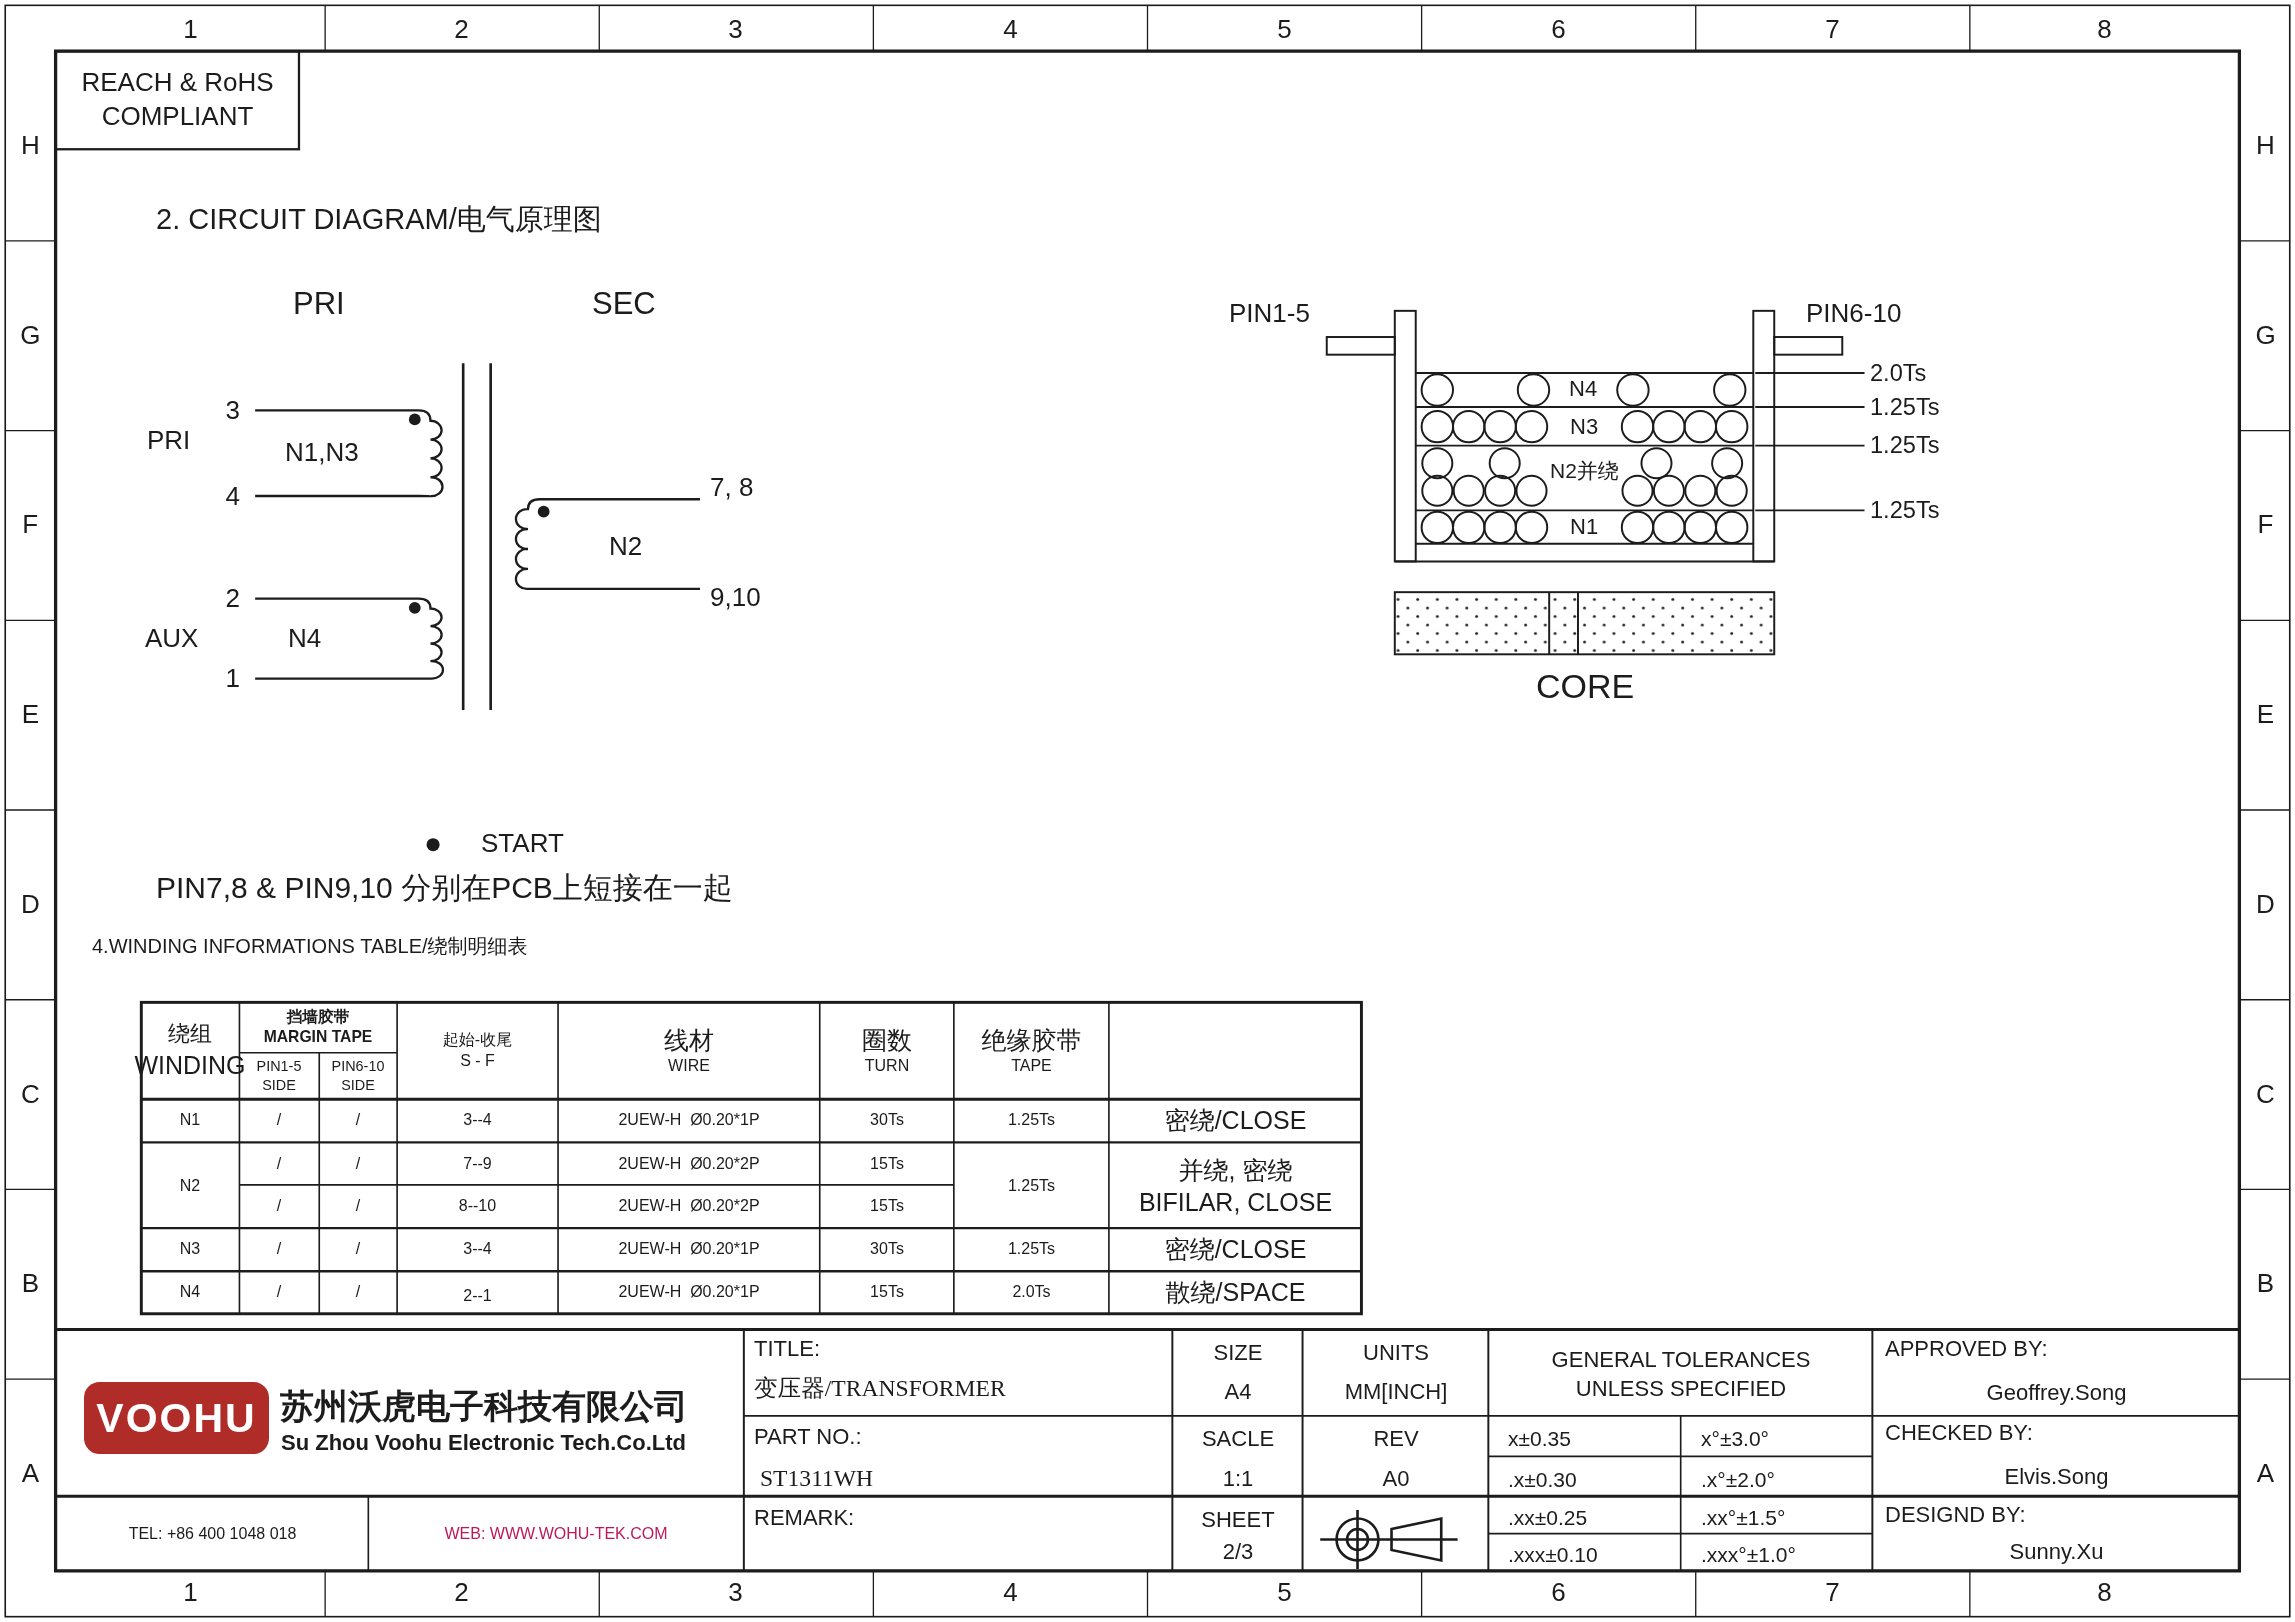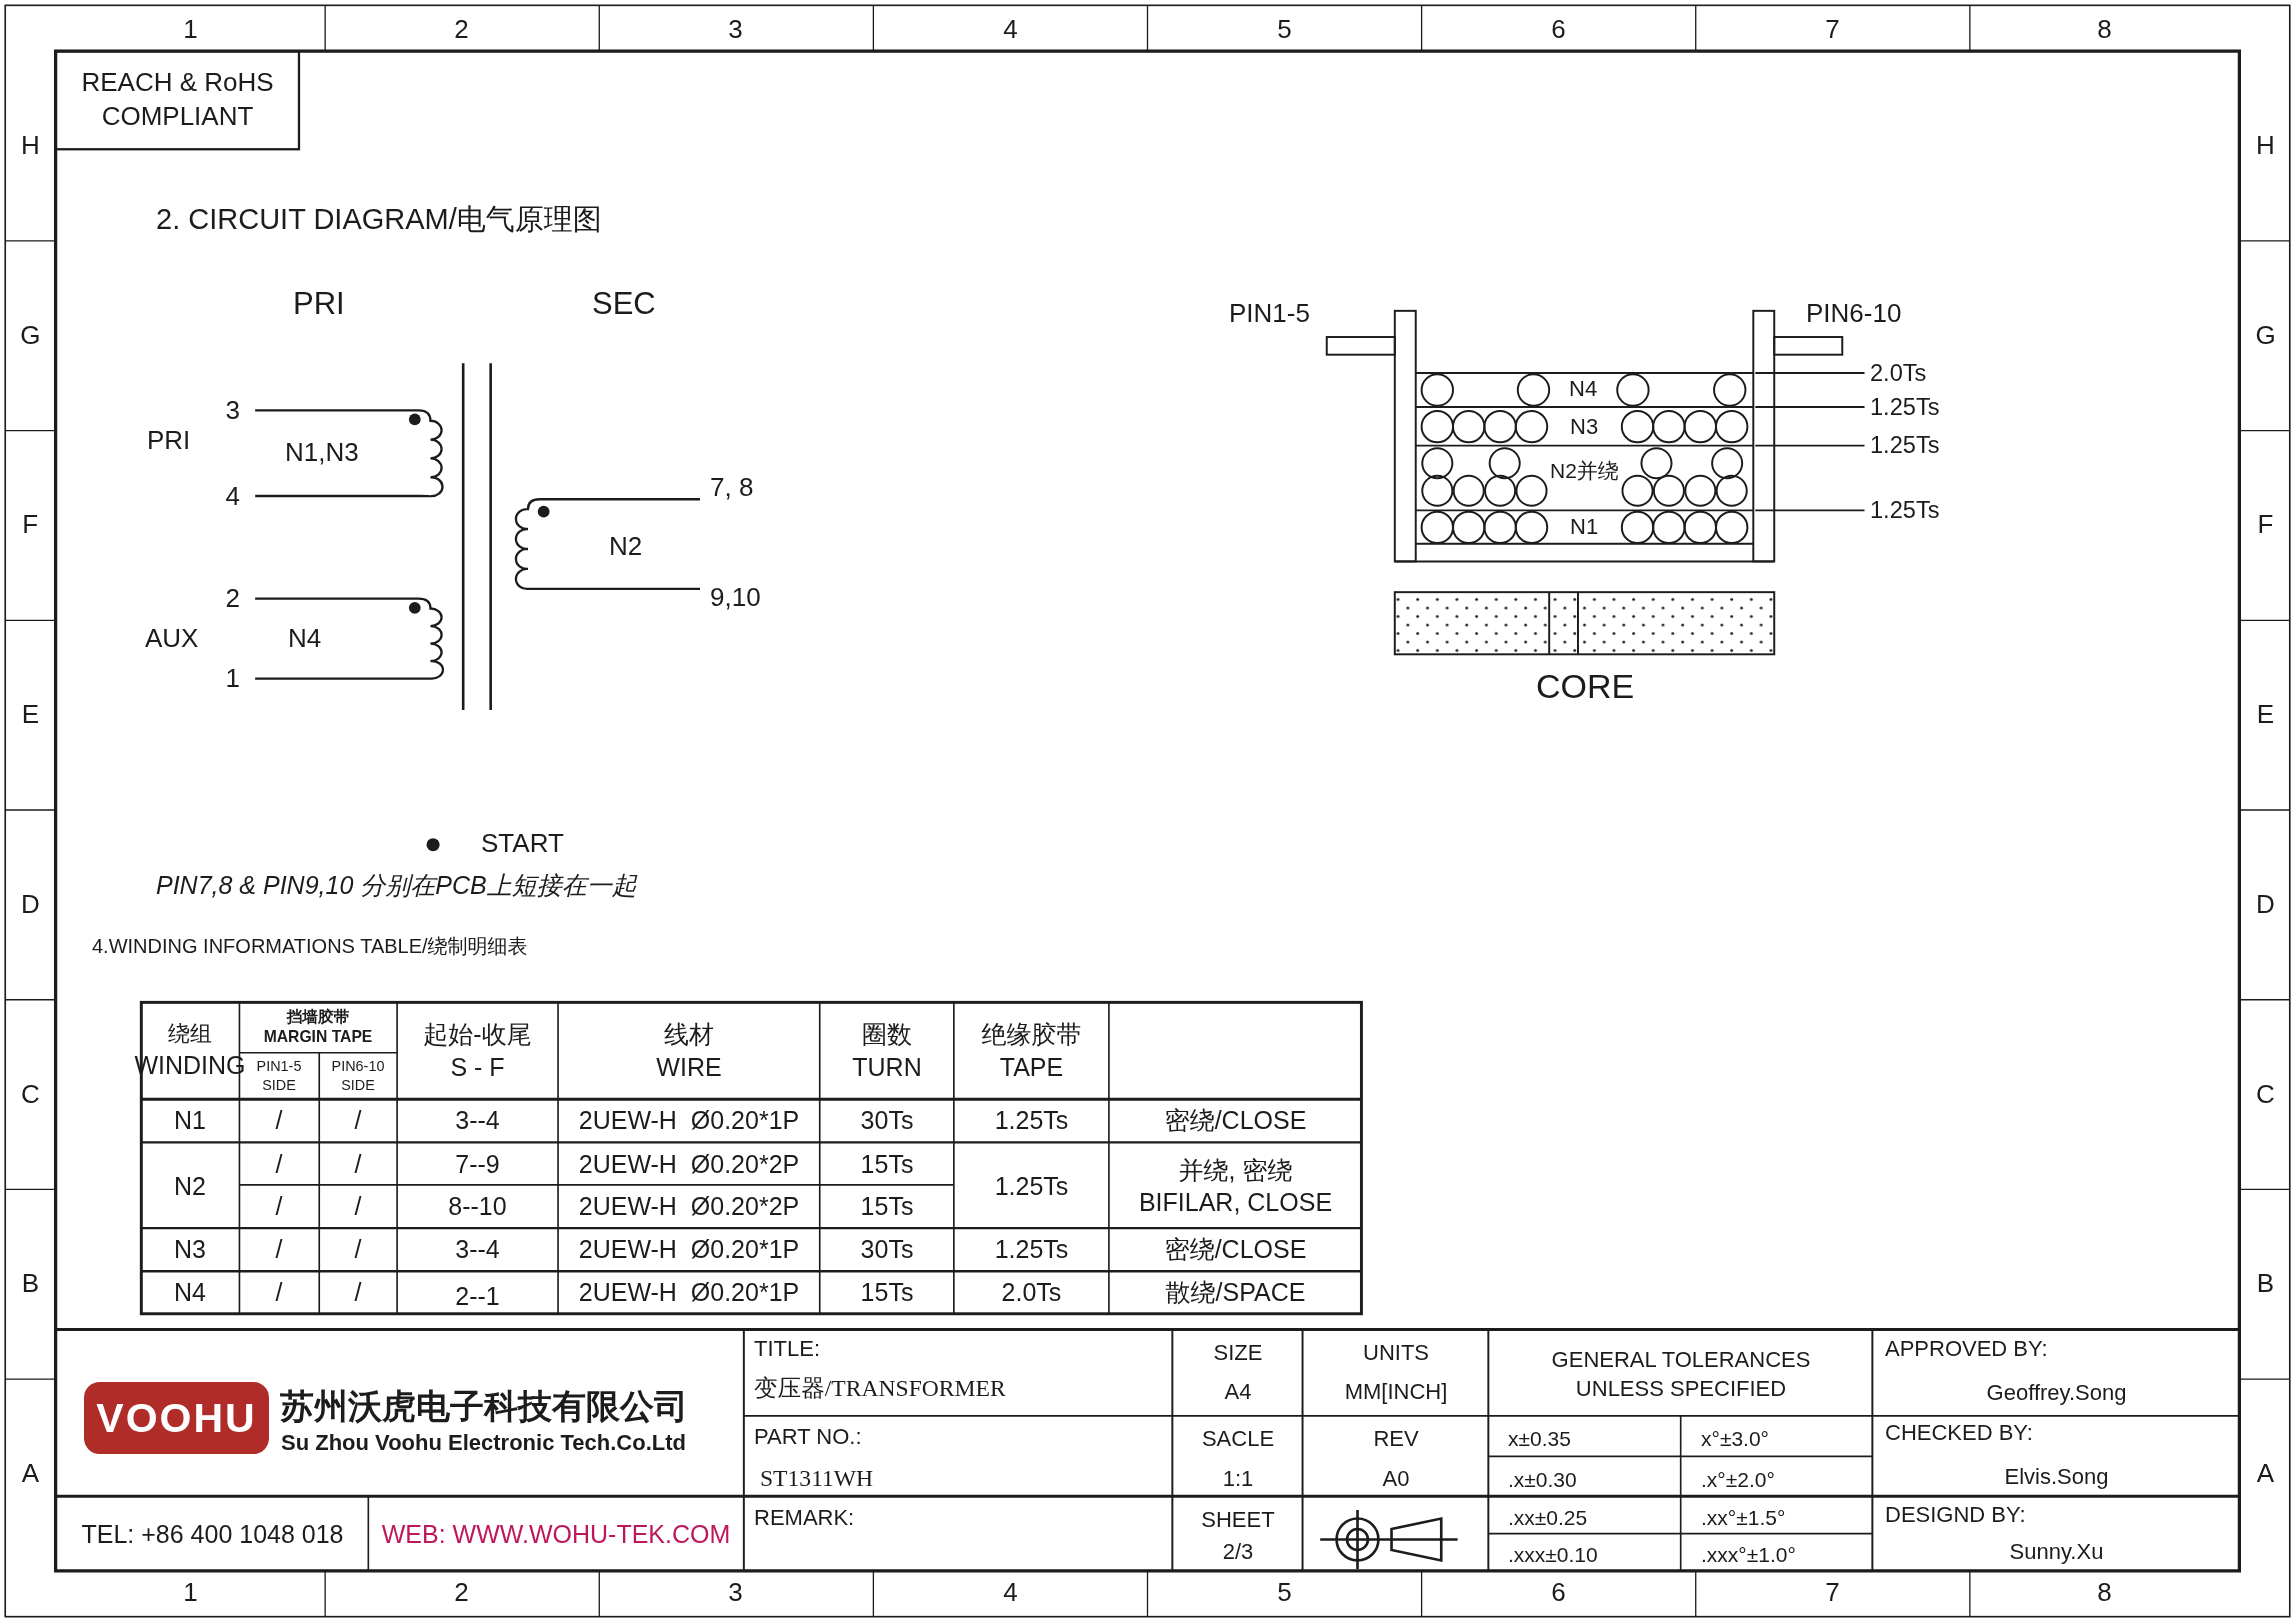--- a/index.html
+++ b/index.html
@@ -6,22 +6,22 @@
   #sheet{position:relative;width:2295px;height:1622px;background:#ffffff;
          font-family:"Liberation Sans",sans-serif;color:#1c1c1c;overflow:hidden;}
   svg{position:absolute;left:0;top:0;}
   .t{position:absolute;white-space:pre;line-height:1.2;}
   .c{position:absolute;display:flex;flex-direction:column;align-items:center;
      justify-content:center;text-align:center;line-height:1.3;white-space:pre;}
   .l{position:absolute;display:flex;flex-direction:column;align-items:flex-start;
      justify-content:flex-start;text-align:left;line-height:1.3;white-space:pre;}
   .serif{font-family:"Liberation Serif",serif;}
   .f52{font-size:34px;} .f48{font-size:31px;} .f44{font-size:29px;} .f42{font-size:20px;}
-  .f40{font-size:26px;} .f38{font-size:25px;font-style:italic;} .f36{font-size:23.6px;} .f34{font-size:22px;}
-  .f32{font-size:21px;} .f30{font-size:25px;} .f28{font-size:25px;}
+  .f40{font-size:26px;} .f38{font-size:30px;} .f36{font-size:23.6px;} .f34{font-size:22px;}
+  .f32{font-size:21px;} .f30{font-size:16px;} .f28{font-size:25px;}
   .f24{font-size:15.7px;font-weight:bold;} .f22{font-size:14.4px;}
   .bold{font-weight:bold;}
   .right{text-align:right;display:block;}
   #logo-box{position:absolute;left:84px;top:1382px;width:185px;height:72px;
             border-radius:15.7px;display:flex;align-items:center;justify-content:center;}
   #logo-box span{color:#fff;font-size:41px;font-weight:bold;letter-spacing:2px;}
 </style>
 </head>
 <body>
 

